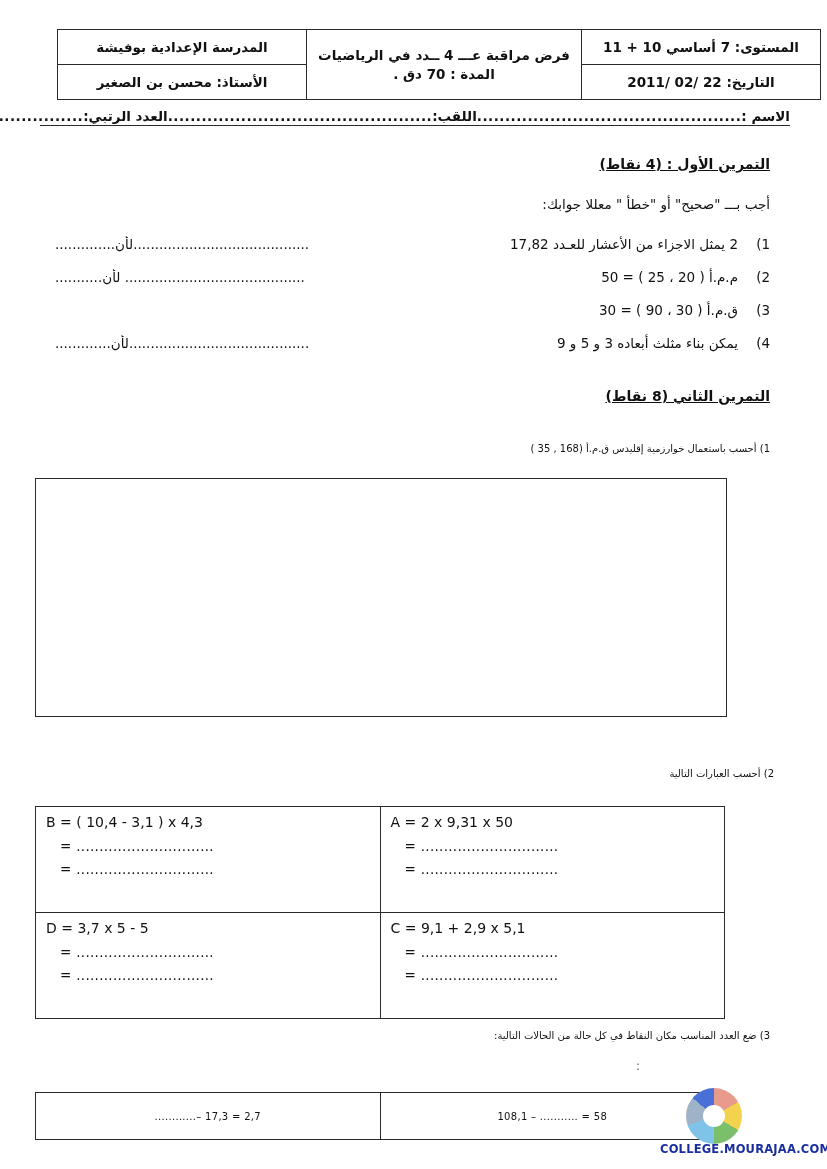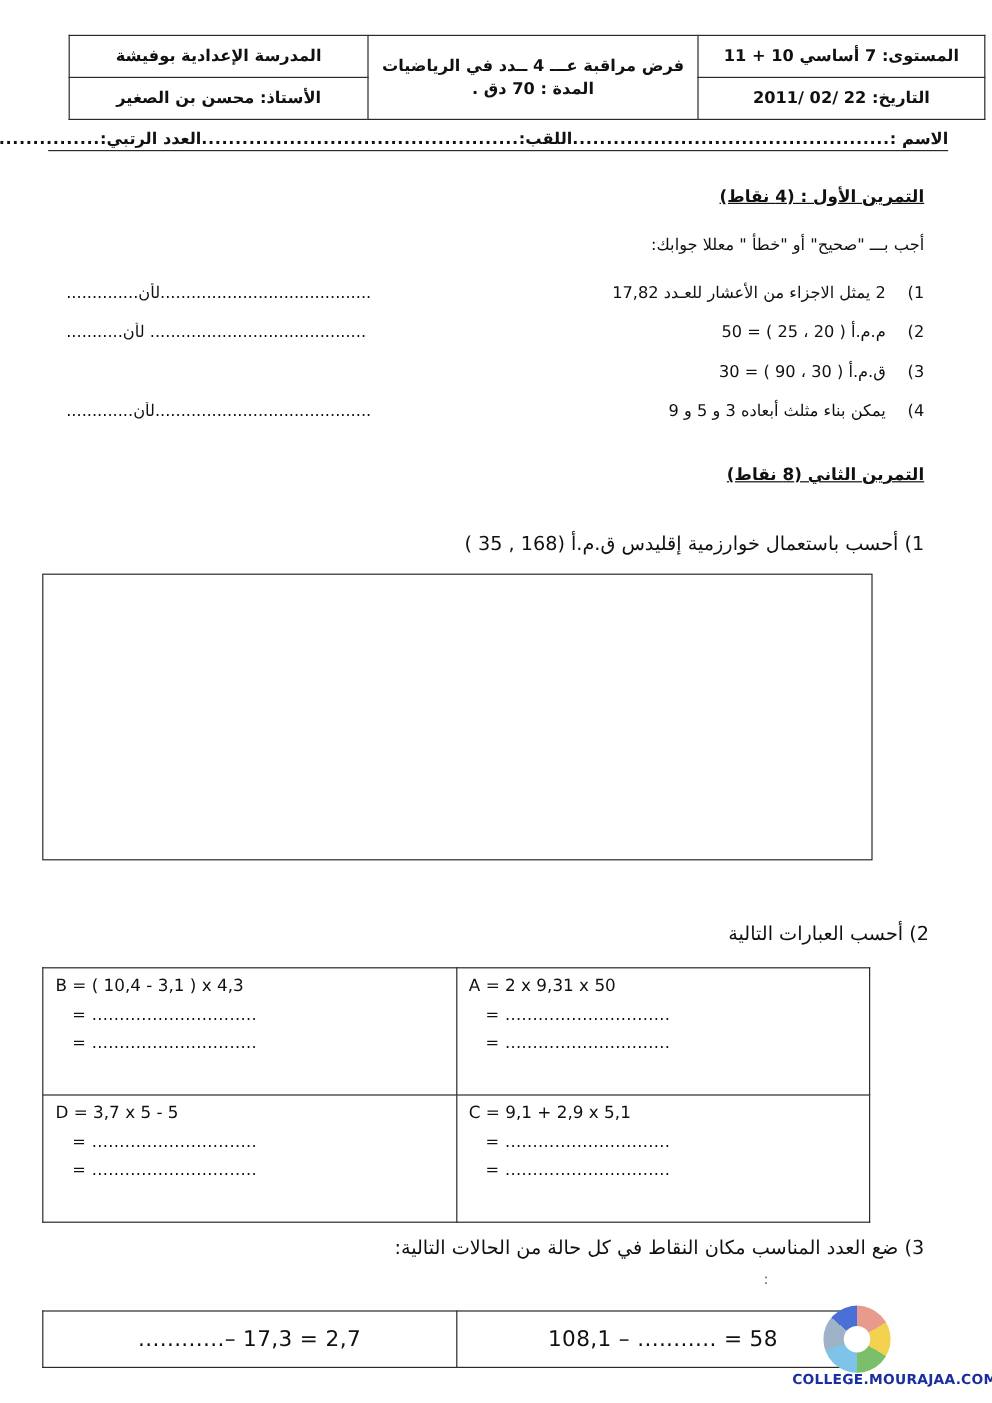--- a/index.html
+++ b/index.html
@@ -108,21 +108,21 @@
     flex: 1 1 auto;
     overflow: hidden;
     direction: ltr;
     text-align: left;
     letter-spacing: 1px;
   }
 
   
   .sub-q {
     position: absolute;
-    font-size: 16px;
+    font-size: 10px;
     white-space: nowrap;
   }
   #ex2-q1 { right: 57px; top: 443px; }
   #ex2-q2 { right: 53px; top: 768px; }
   #ex2-q3 { right: 57px; top: 1030px; }
 
   .answer-box {
     position: absolute;
     left: 35px;
     top: 478px;
@@ -177,21 +177,21 @@
     width: 690px;
     border-collapse: collapse;
     table-layout: fixed;
   }
   .fill-table td {
     border: 1.2px solid #2b2b2b;
     width: 50%;
     height: 44px;
     text-align: center;
     vertical-align: middle;
-    font-size: 18px;
+    font-size: 10px;
     direction: ltr;
     letter-spacing: 0.3px;
   }
 
   
   .logo-wrap {
     position: absolute;
     left: 682px;
     top: 1088px;
     width: 66px;

